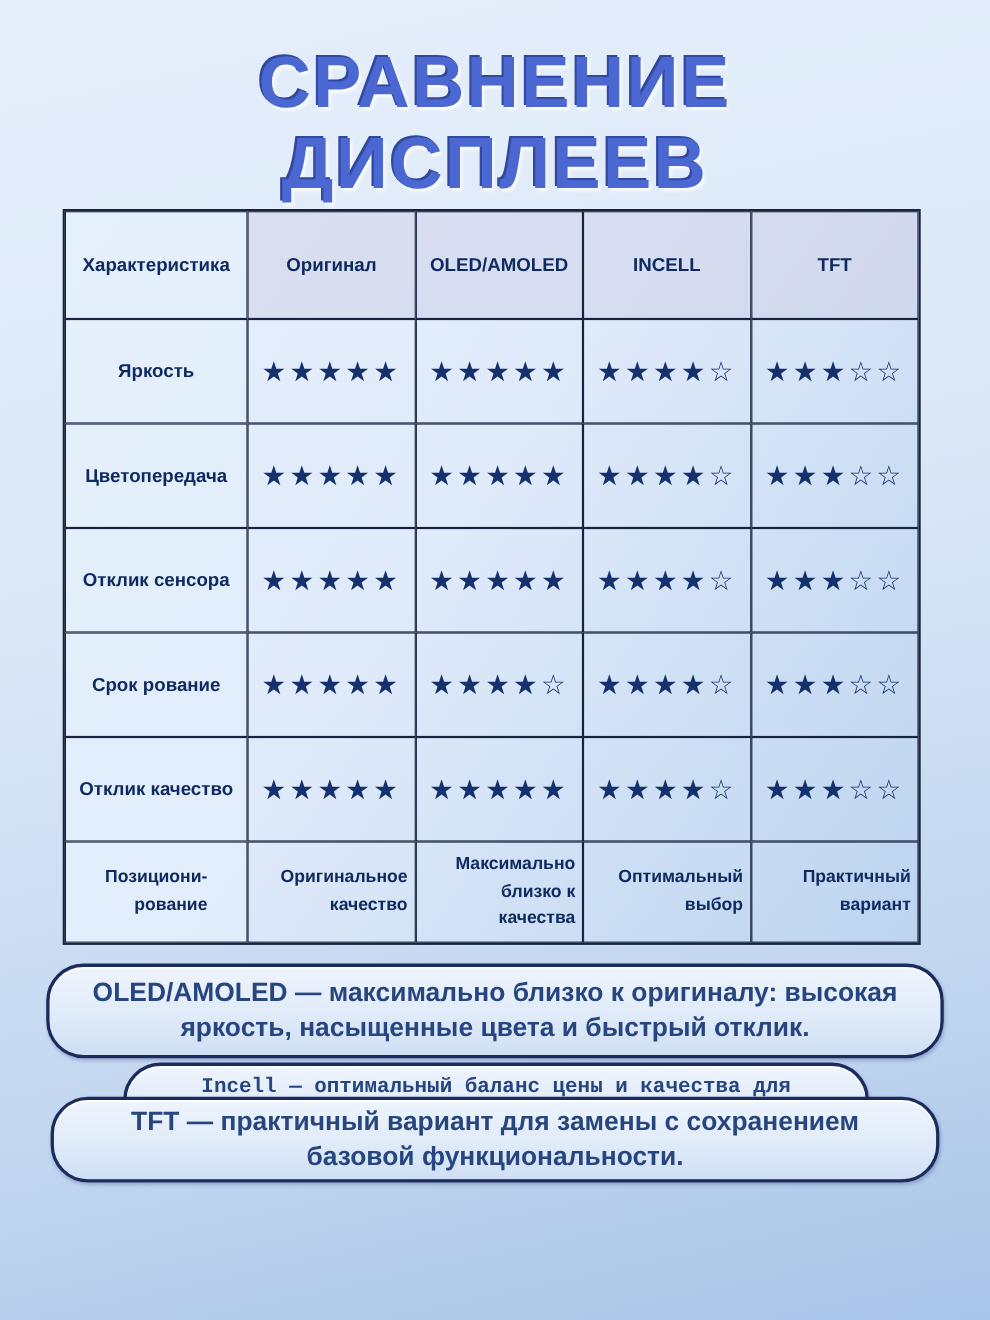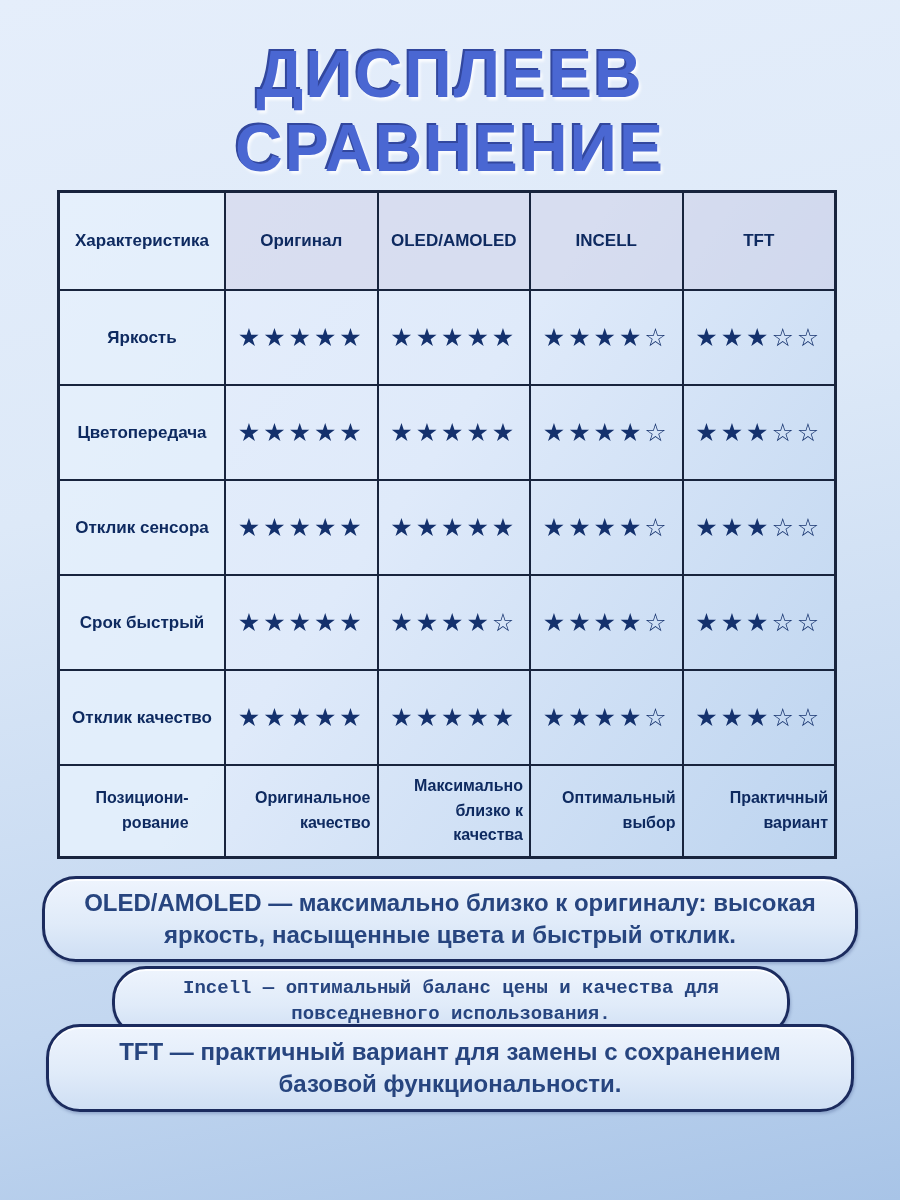--- a/index.html
+++ b/index.html
@@ -99,30 +99,30 @@
     align-items: center;
     justify-content: flex-end;
     text-align: center;
     font-weight: 700;
     color: #27457f;
     line-height: 1.35;
     padding: 6px 18px;
   }
   .pill-1 { left: 42px;  top: 876px;  width: 816px; height: 86px; font-size: 24px; }
   .pill-2 { left: 112px; top: 966px;  width: 678px; height: 72px; font-size: 19px; font-family: Liberation Mono, monospace; }
-  .pill-3 { left: 46px;  top: 1024px; width: 808px; height: 88px; font-size: 24px; }
+  .pill-3 { left: 46px;  top: 997px; width: 808px; height: 78px; font-size: 24px; }
 </style>
 </head>
 <body>
 
 <div class="canvas">
 
   <div class="title">
+    <div>СРАВНЕНИЕ</div>
     <div>ДИСПЛЕЕВ</div>
-    <div>СРАВНЕНИЕ</div>
   </div>
 
   <div class="table">
 
     <div class="cell header first">Характеристика</div>
     <div class="cell header">Оригинал</div>
     <div class="cell header">OLED/AMOLED</div>
     <div class="cell header">INCELL</div>
     <div class="cell header">TFT</div>
 
@@ -137,21 +137,21 @@
     <div class="cell stars">★★★★★</div>
     <div class="cell stars">★★★★☆</div>
     <div class="cell stars">★★★☆☆</div>
 
     <div class="cell rowlabel">Отклик сенсора</div>
     <div class="cell stars">★★★★★</div>
     <div class="cell stars">★★★★★</div>
     <div class="cell stars">★★★★☆</div>
     <div class="cell stars">★★★☆☆</div>
 
-    <div class="cell rowlabel">Срок быстрый</div>
+    <div class="cell rowlabel">Срок рование</div>
     <div class="cell stars">★★★★★</div>
     <div class="cell stars">★★★★☆</div>
     <div class="cell stars">★★★★☆</div>
     <div class="cell stars">★★★☆☆</div>
 
     <div class="cell rowlabel">Отклик качество</div>
     <div class="cell stars">★★★★★</div>
     <div class="cell stars">★★★★★</div>
     <div class="cell stars">★★★★☆</div>
     <div class="cell stars">★★★☆☆</div>

